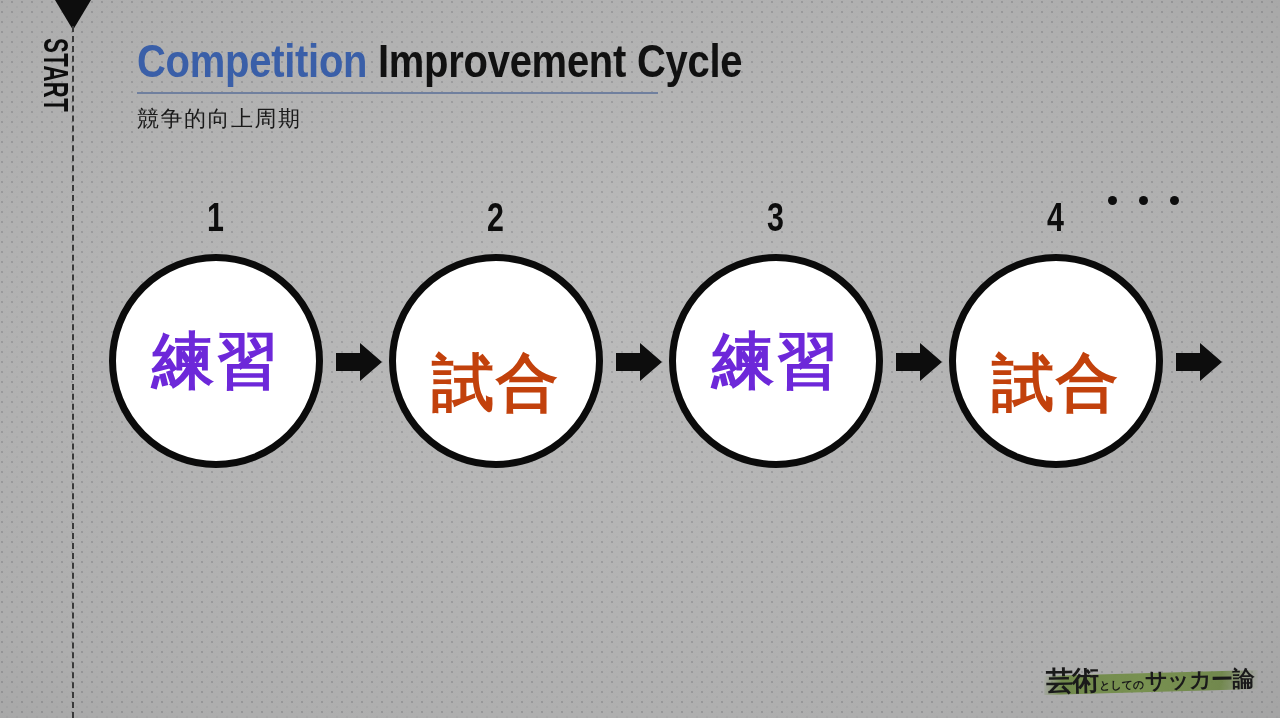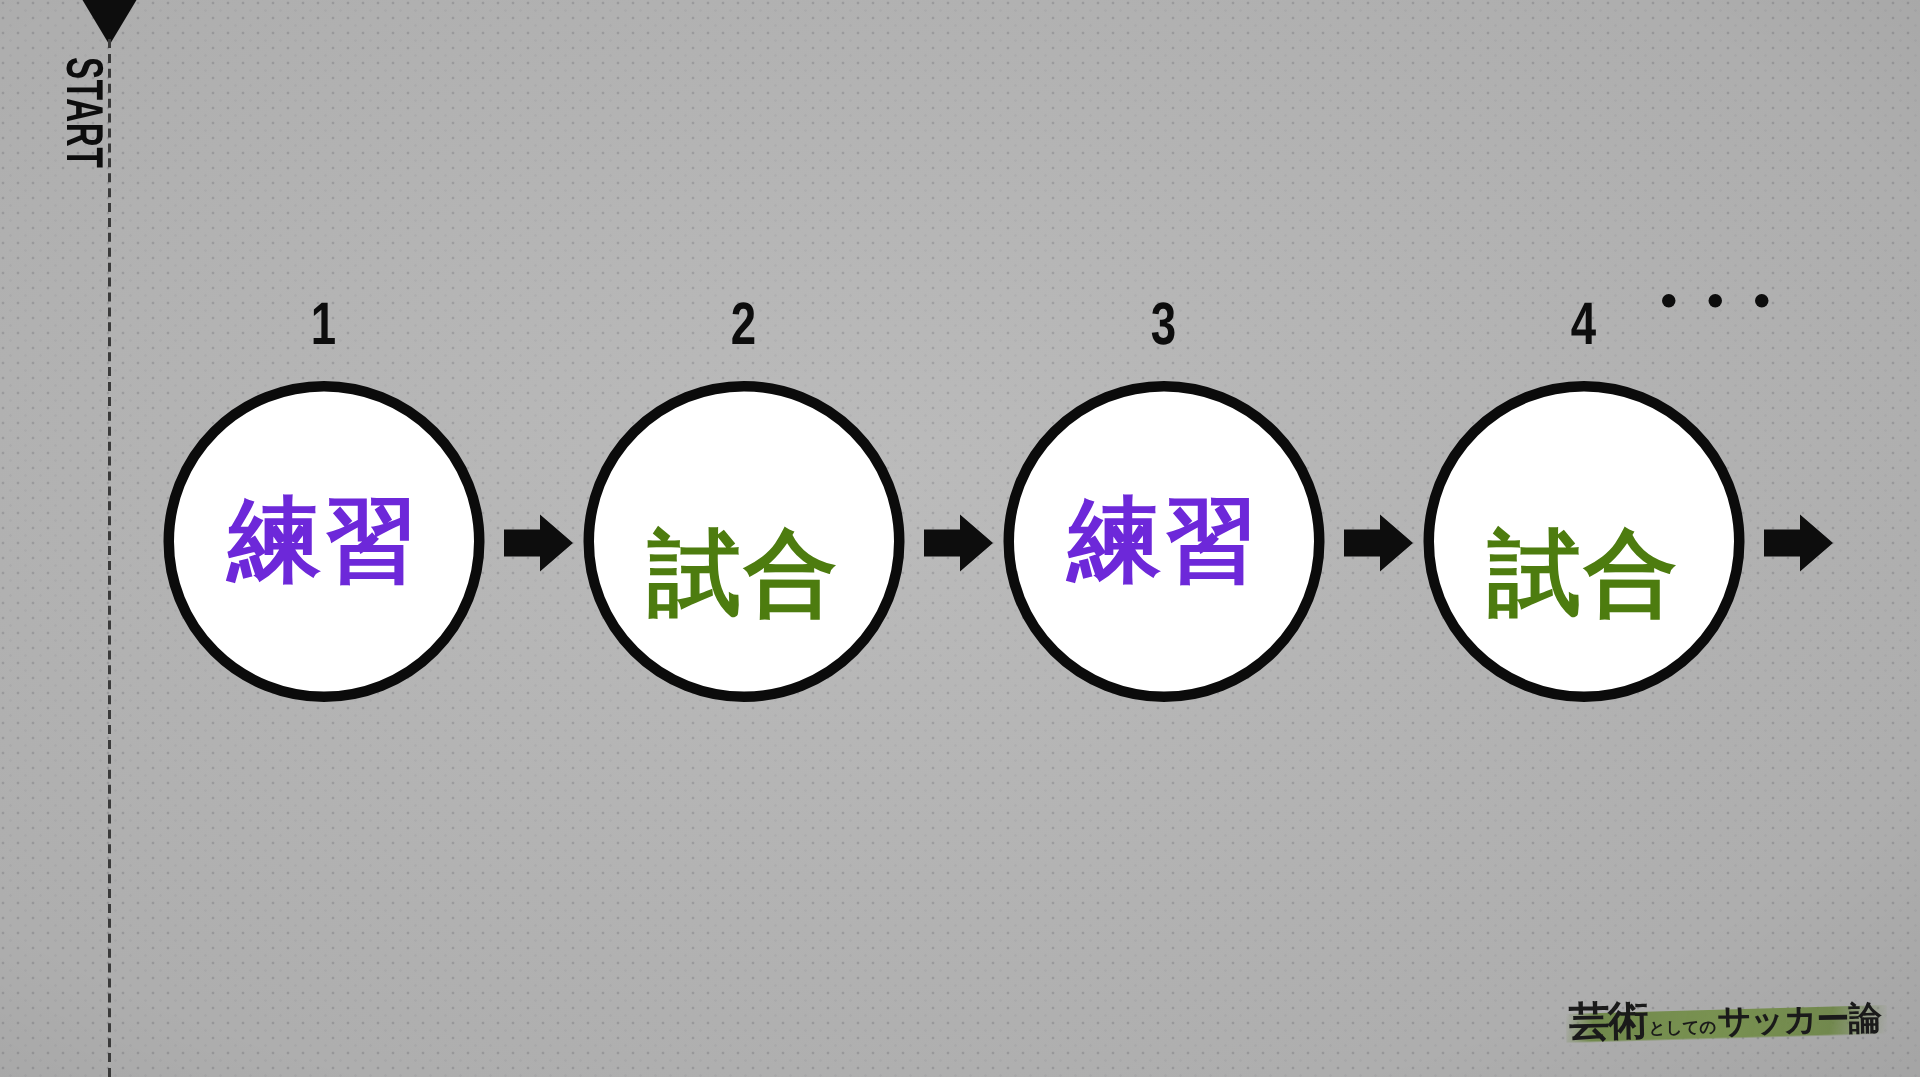--- a/index.html
+++ b/index.html
@@ -156,21 +156,21 @@
     justify-content: center;
   }
   .step-label {
     font-size: 62px;
     font-weight: bold;
     letter-spacing: 2px;
     line-height: 1;
     white-space: nowrap;
   }
   .label-black { color: #6d28d9; }
-  .label-blue  { color: #4d7c0f; margin-top: 43px; }
+  .label-blue  { color: #c2410c; margin-top: 43px; }
 
   .step-number {
     position: absolute;
     top: -58px;
     left: 0;
     width: 214px;
     text-align: center;
     font-family: "Liberation Sans Narrow", "Liberation Sans", sans-serif;
     font-size: 38px;
     font-weight: bold;
@@ -262,20 +262,25 @@
 <div class="bg-vignette"></div>
 
 <div class="stage">
 
   <div class="start-marker">
     <div class="start-triangle"></div>
     <div class="start-dashline"></div>
     <div class="start-label"><span class="start-label-inner">START</span></div>
   </div>
 
+  <div class="header">
+    <div class="title"><span class="title-strong"><span class="title-accent">Competition</span><span class="title-rest"> Improvement Cycle</span></span></div>
+    <div class="title-underline"></div>
+    <div class="subtitle">競争的向上周期</div>
+  </div>
 
   <div class="cycle-row">
 
     <div class="step" style="left:109px">
       <div class="step-number"><span>1</span></div>
       <div class="step-circle">
         <div class="step-label label-black">練習</div>
       </div>
     </div>
 

